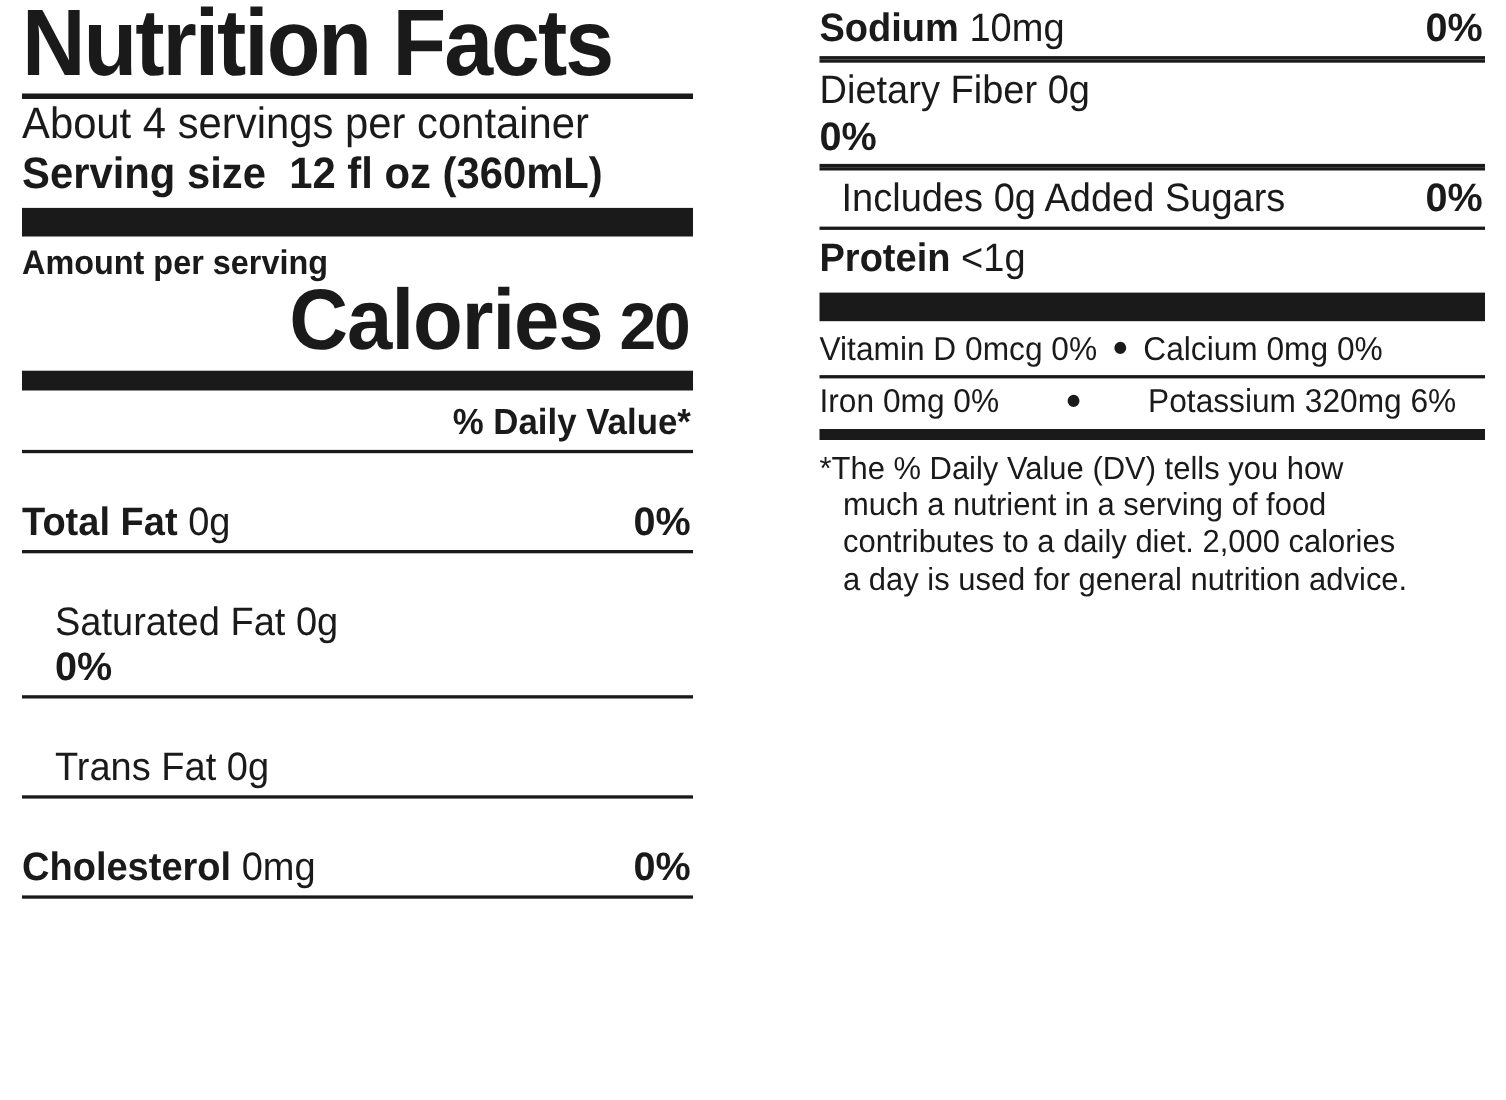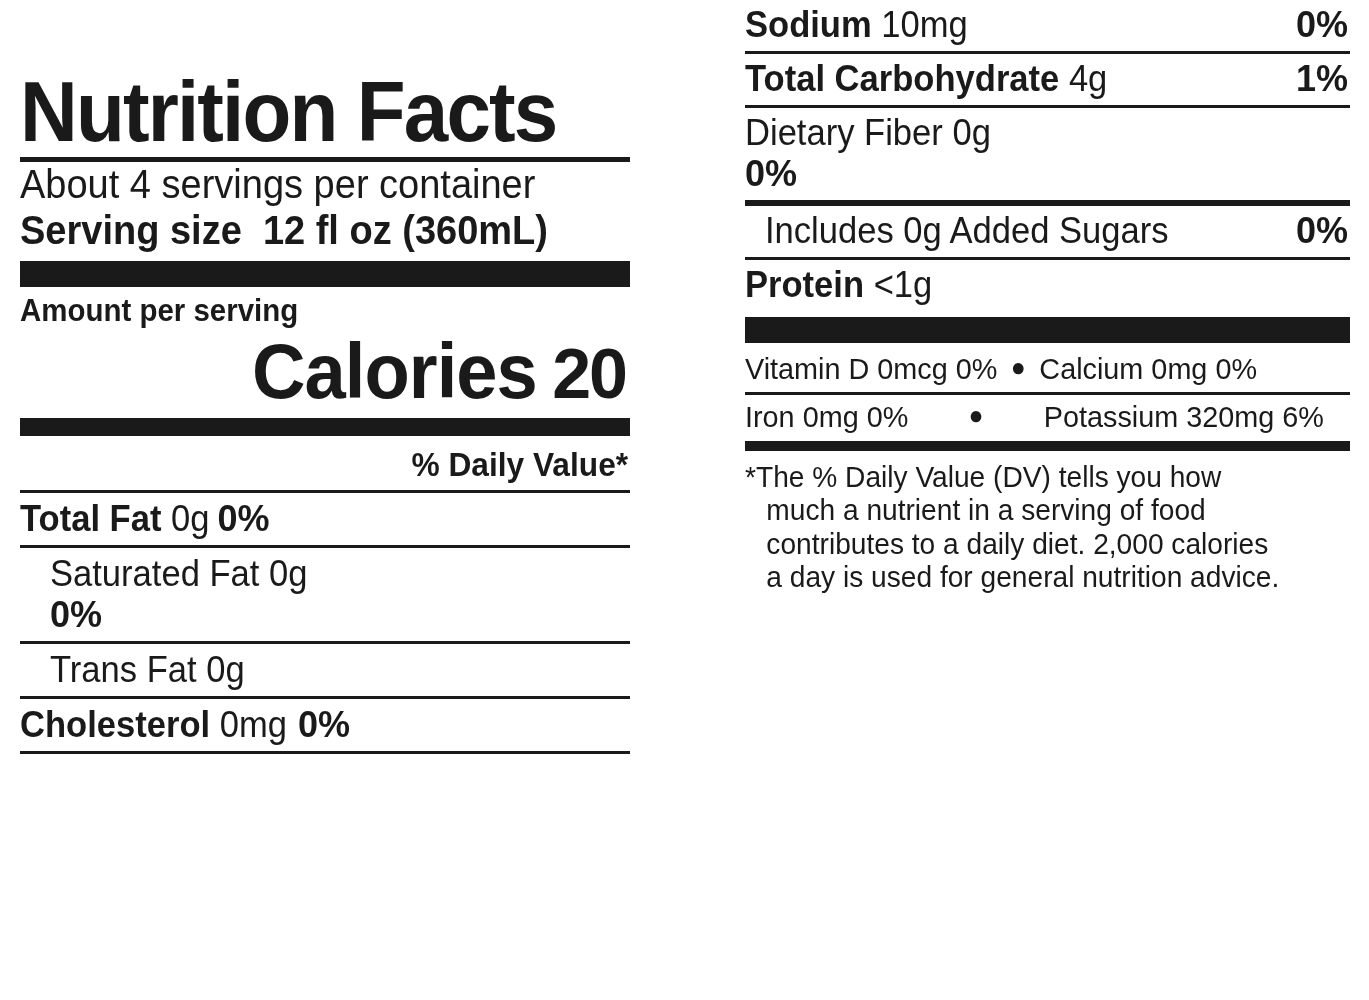--- a/index.html
+++ b/index.html
@@ -18,21 +18,20 @@
   }
 
   .panel {
     position: absolute;
     top: 0;
     height: 1000px;
   }
   .left-col {
     left: 20px;
     width: 610px;
-    padding-top: 72px;
   }
   .right-col {
     left: 745px;
     width: 605px;
   }
 
   
   .rule-thin   { border-bottom: 3px solid #1a1a1a; }
   .rule-med    { border-bottom: 5px solid #1a1a1a; }
   .rule-thick  { border-bottom: 10px solid #1a1a1a; }
@@ -83,42 +82,44 @@
   }
   .calories-label {
     font-size: 78px;
     font-weight: bold;
     letter-spacing: -1px;
     transform: scaleX(0.95);
     transform-origin: left center;
     line-height: 1.0;
   }
   .calories-value {
-    font-size: 70px;
+    font-size: 60px;
     font-weight: bold;
     letter-spacing: -2px;
     line-height: 1.0;
     padding-right: 4px;
     margin-top: 16px;
   }
   .dv-header {
     text-align: right;
     font-size: 33px;
     font-weight: bold;
     padding: 6px 2px 6px 0;
     transform: scaleX(0.96);
     transform-origin: right center;
   }
   .row {
     display: flex;
+    justify-content: space-between;
     align-items: baseline;
     padding: 5px 2px 5px 0;
     font-size: 36px;
     line-height: 1.16;
     white-space: nowrap;
+    margin-top: 36px;
   }
   .row .nm { transform: scaleX(0.96); transform-origin: left center; }
   .row .pct { font-weight: bold; }
   .indent1 { padding-left: 30px; flex-direction: column; }
   .indent2 { padding-left: 62px; margin-left: 20px; }
 
   
   .r-row {
     display: flex;
     justify-content: space-between;
@@ -216,24 +217,20 @@
 </div>
 
 <div class="panel right-col">
 
   <div class="r-row">
     <span class="nm"><b>Sodium</b> <span>10mg</span></span>
     <span class="pct">0%</span>
   </div>
   <div class="rule-thin"></div>
 
-  <div class="r-row">
-    <span class="nm"><b>Total Carbohydrate</b> <span>4g</span></span>
-    <span class="pct">1%</span>
-  </div>
   <div class="rule-thin"></div>
 
   <div class="r-row indent1">
     <span class="nm"><span>Dietary Fiber</span> <span>0g</span></span>
     <span class="pct">0%</span>
   </div>
   <div class="rule-thin"></div>
 
   <div class="rule-thin"></div>
 

